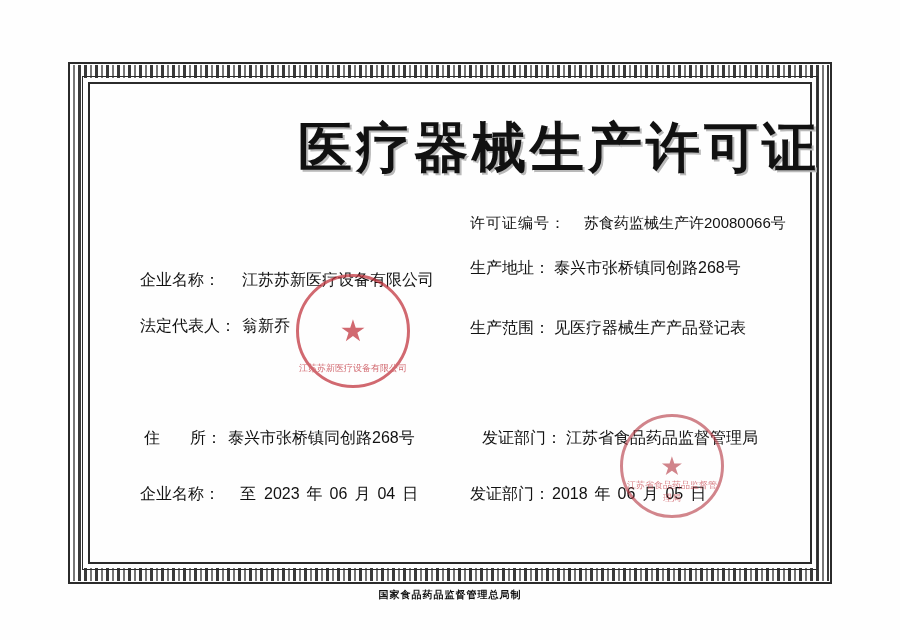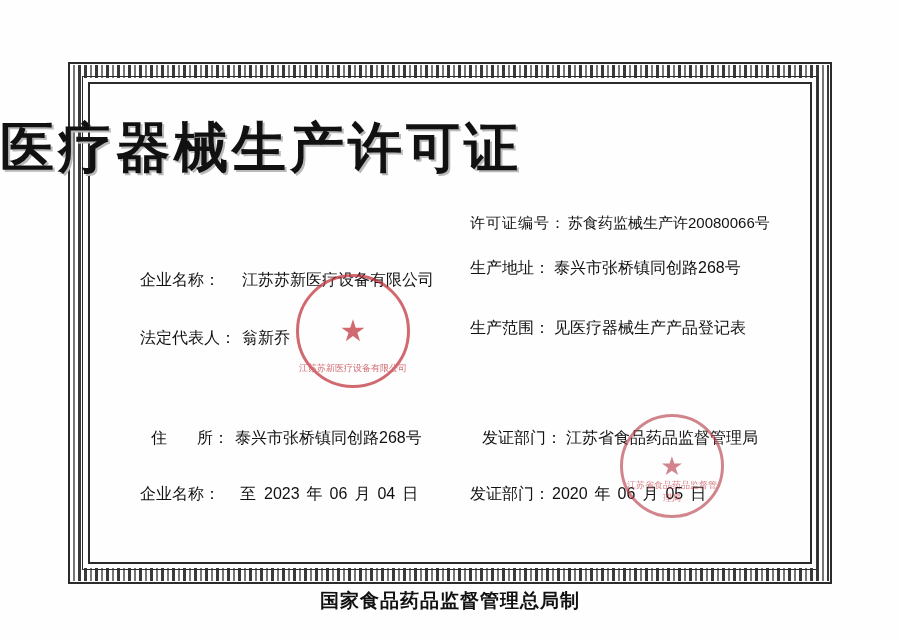--- a/index.html
+++ b/index.html
@@ -66,21 +66,21 @@
     height: 482px;
     border: 2px solid #2b2b2b;
     box-sizing: border-box;
   }
   
   .title {
     position: absolute;
     left: 0;
     top: 112px;
     width: 820px;
-    text-align: left;
+    text-align: right;
     font-family: "DejaVu Sans", sans-serif;
     font-size: 54px;
     font-weight: bold;
     letter-spacing: 4px;
     color: #111;
     text-shadow: 2px 2px 0 #b9b9b9;
   }
   
   .cert-no {
     position: absolute;
@@ -88,21 +88,21 @@
     top: 214px;
     font-size: 15px;
     color: #111;
     white-space: nowrap;
   }
   .cert-no .label {
     letter-spacing: 1px;
     margin-top: 27px;
   }
   .cert-no .value {
-    margin-left: 2px;
+    margin-left: 18px;
   }
   
   .field {
     position: absolute;
     font-size: 16px;
     color: #111;
     white-space: nowrap;
   }
   .field .label {
     display: inline-block;
@@ -115,41 +115,41 @@
   }
   .label-4 { width: 78px; letter-spacing: 0px; }
   .label-5 { width: 96px; letter-spacing: 0px; }
   .label-spread {
     display: inline-block;
     width: 78px;
   }
   .label-spread span:first-child { margin-right: 30px; }
   
   .f-company  { left: 140px; top: 258px; margin-top: 12px; }
-  .f-legal    { left: 140px; top: 328px; }
+  .f-legal    { left: 140px; top: 316px; }
   .f-manager  { left: 140px; top: 372px; }
-  .f-address  { left: 151px; top: 428px; }
+  .f-address  { left: 144px; top: 428px; }
   .f-valid    { left: 140px; top: 484px; }
   
   .f-prodaddr { left: 470px; top: 258px; }
   .f-scope    { left: 470px; top: 318px; }
   .f-issuer   { left: 470px; top: 428px; margin-left: 12px; }
   .f-issuedate{ left: 470px; top: 484px; }
 
   .date-part { margin: 0 4px; }
   .date-unit { margin: 0 3px; }
 
   
   .footer {
     position: absolute;
     left: 0;
     top: 588px;
     width: 900px;
     text-align: center;
-    font-size: 19px;
+    font-size: 10px;
     font-weight: bold;
     color: #111;
     letter-spacing: 1px;
   }
   
   .seal {
     position: absolute;
     border-radius: 50%;
     border: 3px solid #c0303a;
     opacity: 0.72;
@@ -229,21 +229,21 @@
 
   <div class="field f-scope">
     <span class="label label-4">生产范围：</span><span class="value">见医疗器械生产产品登记表</span>
   </div>
 
   <div class="field f-issuer">
     <span class="label label-4">发证部门：</span><span class="value">江苏省食品药品监督管理局</span>
   </div>
 
   <div class="field f-issuedate">
-    <span class="label label-4">发证部门：</span><span class="date-part">2020</span><span class="date-unit">年</span><span class="date-part">06</span><span class="date-unit">月</span><span class="date-part">05</span><span class="date-unit">日</span>
+    <span class="label label-4">发证部门：</span><span class="date-part">2018</span><span class="date-unit">年</span><span class="date-part">06</span><span class="date-unit">月</span><span class="date-part">05</span><span class="date-unit">日</span>
   </div>
 
   <div class="seal seal-company">
     <div class="seal-star">★</div>
     <div class="seal-bottom-text">江苏苏新医疗设备有限公司</div>
   </div>
 
   <div class="seal seal-issuer">
     <div class="seal-star">★</div>
     <div class="seal-bottom-text">江苏省食品药品监督管理局</div>

